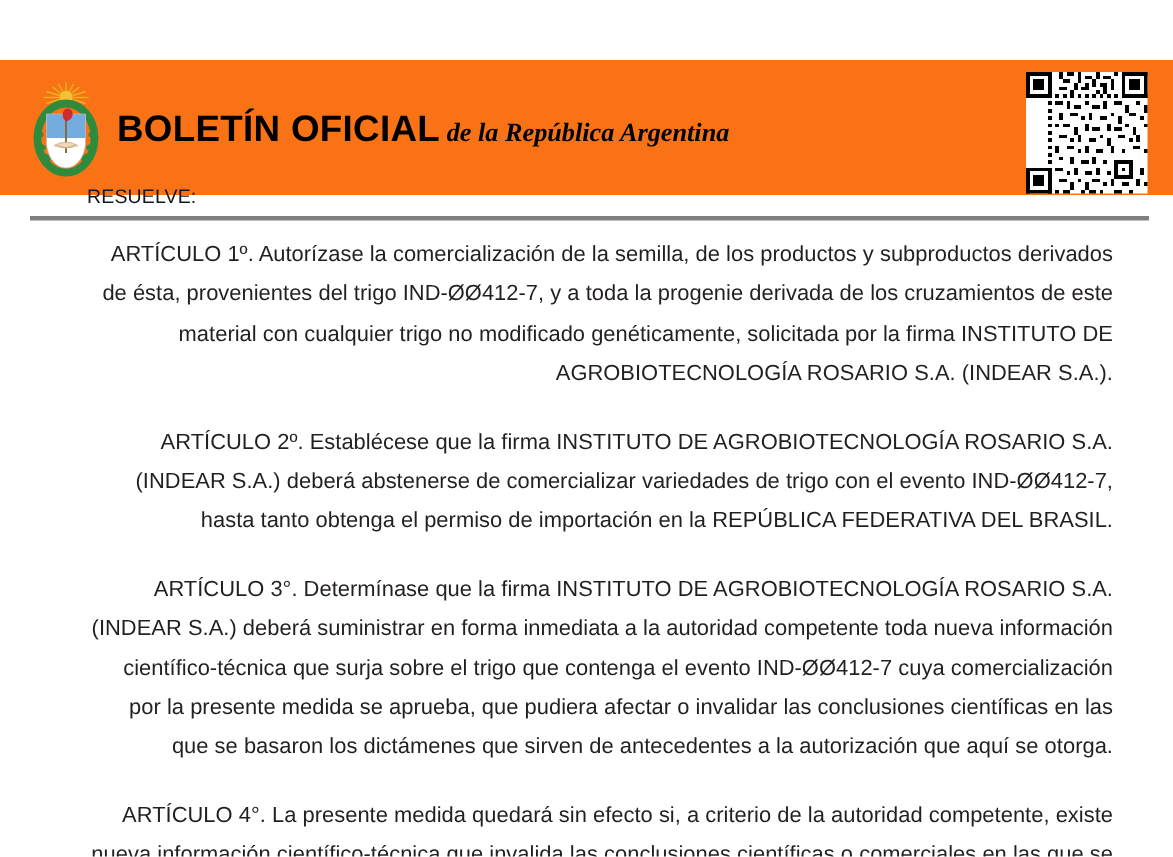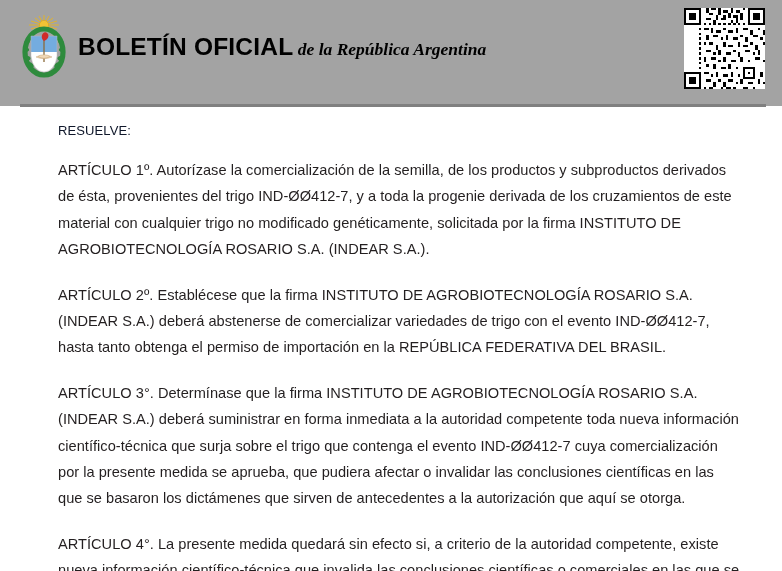--- a/index.html
+++ b/index.html
@@ -12,22 +12,23 @@
     height: 571px;
     font-family: "Liberation Sans", sans-serif;
     color: #231f20;
     overflow: hidden;
     position: relative;
   }
 
   
   .header {
     position: relative;
-    height: 106px;
-    background: #a3a3a3;
+    height: 90px;
+    background: #f97316;
+    margin-top: 40px;
   }
   .brand {
     position: absolute;
     left: 18px;
     top: 14px;
     display: flex;
     align-items: center;
   }
   .crest {
     width: 52px;
@@ -99,21 +100,21 @@
     margin-top: 17px;
     margin-bottom: 0;
     letter-spacing: 0.1px;
   }
   .para {
     font-size: 14.6px;
     line-height: 26.4px;
     color: #231f20;
     margin: 0;
     padding-top: 19px;
-    text-align: left;
+    text-align: right;
     max-width: 688px;
     letter-spacing: 0.02px;
   }
 </style>
 </head>
 <body>
 
 <div class="header">
 
   <div class="brand">

